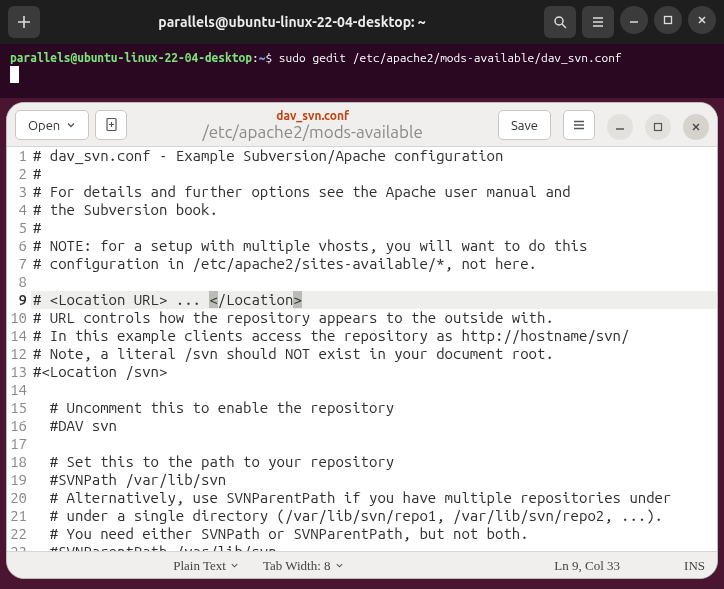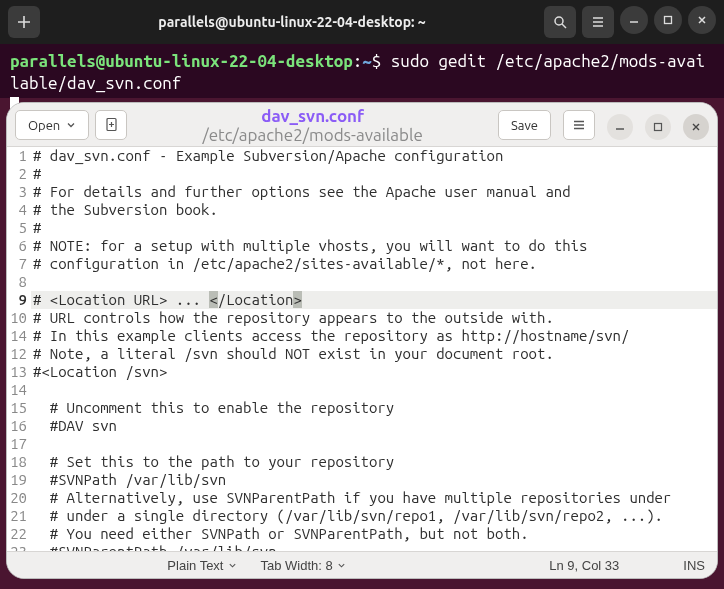--- a/index.html
+++ b/index.html
@@ -61,21 +61,21 @@
     color: #ddd;
     font-family: sans-serif;
     font-size: 12px;
     cursor: pointer;
   }
   
   .term-body {
     background: #2b0821;
     padding: 6px 10px;
     color: #ddd;
-    font-size: 17px;
+    font-size: 12px;
     line-height: 1.3;
     height: 54px;
     white-space: pre-wrap;
     word-break: break-all;
   }
   .prompt-user { color: #7be37b; font-weight: bold; }
   .prompt-sep { color: #fff; }
   .prompt-path { color: #6fa8dc; font-weight: bold; }
   .prompt-cmd { color: #fff; }
   .cursor-block {
@@ -114,21 +114,21 @@
     display: flex;
     align-items: center;
     gap: 6px;
     font-family: "Ubuntu", sans-serif;
     font-size: 13px;
     color: #333;
     cursor: pointer;
   }
   .g-btn.icon-only { padding: 0; width: 32px; justify-content: center; }
   .hdr-center { flex: 1; text-align: center; font-family: "Ubuntu", sans-serif; }
-  .doc-title { font-size: 17px; font-weight: 600; color: #8b5cf6; }
+  .doc-title { font-size: 12px; font-weight: 600; color: #c2410c; }
   .doc-path { font-size: 17px; color: #8a8a8a; }
   .hdr-right { display: flex; gap: 12px; align-items: flex-end; }
   .g-win-ctrl {
     width: 26px;
     height: 26px;
     border-radius: 50%;
     background: #e3e1de;
     display: flex;
     align-items: center;
     justify-content: center;
@@ -162,21 +162,21 @@
     background: #babdb6;
   }
   
   .statusbar {
     height: 28px;
     background: #f0efee;
     border-top: 1px solid #d8d6d4;
     display: flex;
     align-items: center;
     padding: 0 12px;
-    font-family: Liberation Sans, sans-serif;
+    font-family: Liberation Serif, serif;
     font-size: 13px;
     color: #444;
     gap: 24px;
   }
   .statusbar .spacer-left { flex: 0.8; }
   .statusbar .spacer { flex: 1; }
   .status-item { display: flex; align-items: center; gap: 4px; cursor: pointer; }
   svg { display: block; }
 </style>
 </head>

